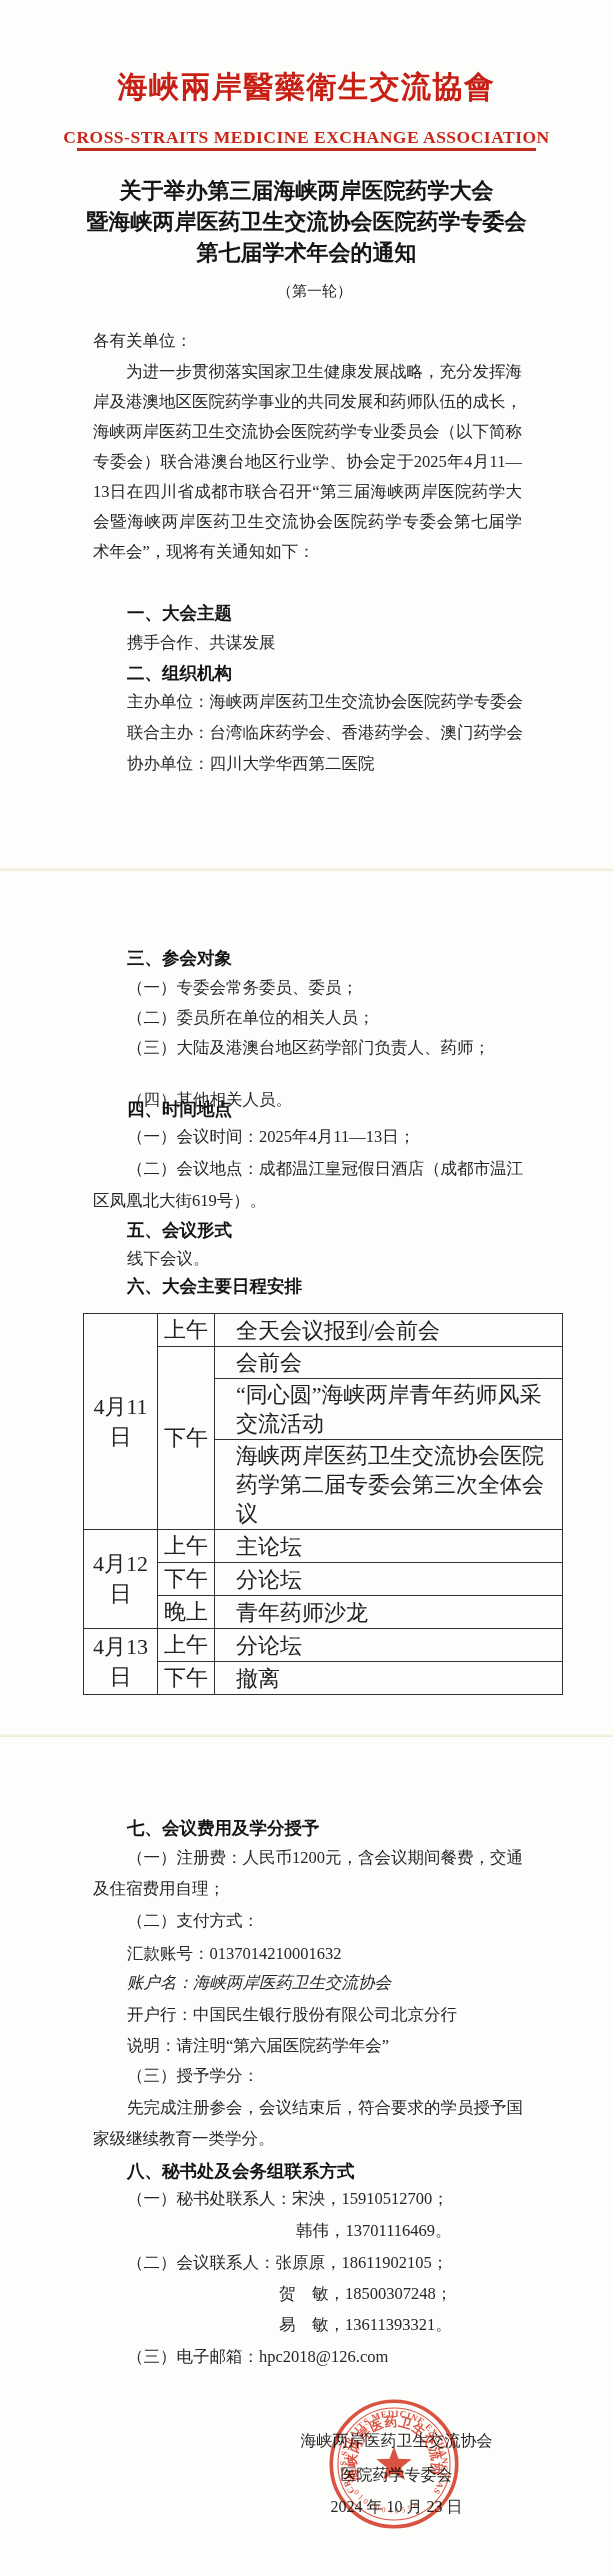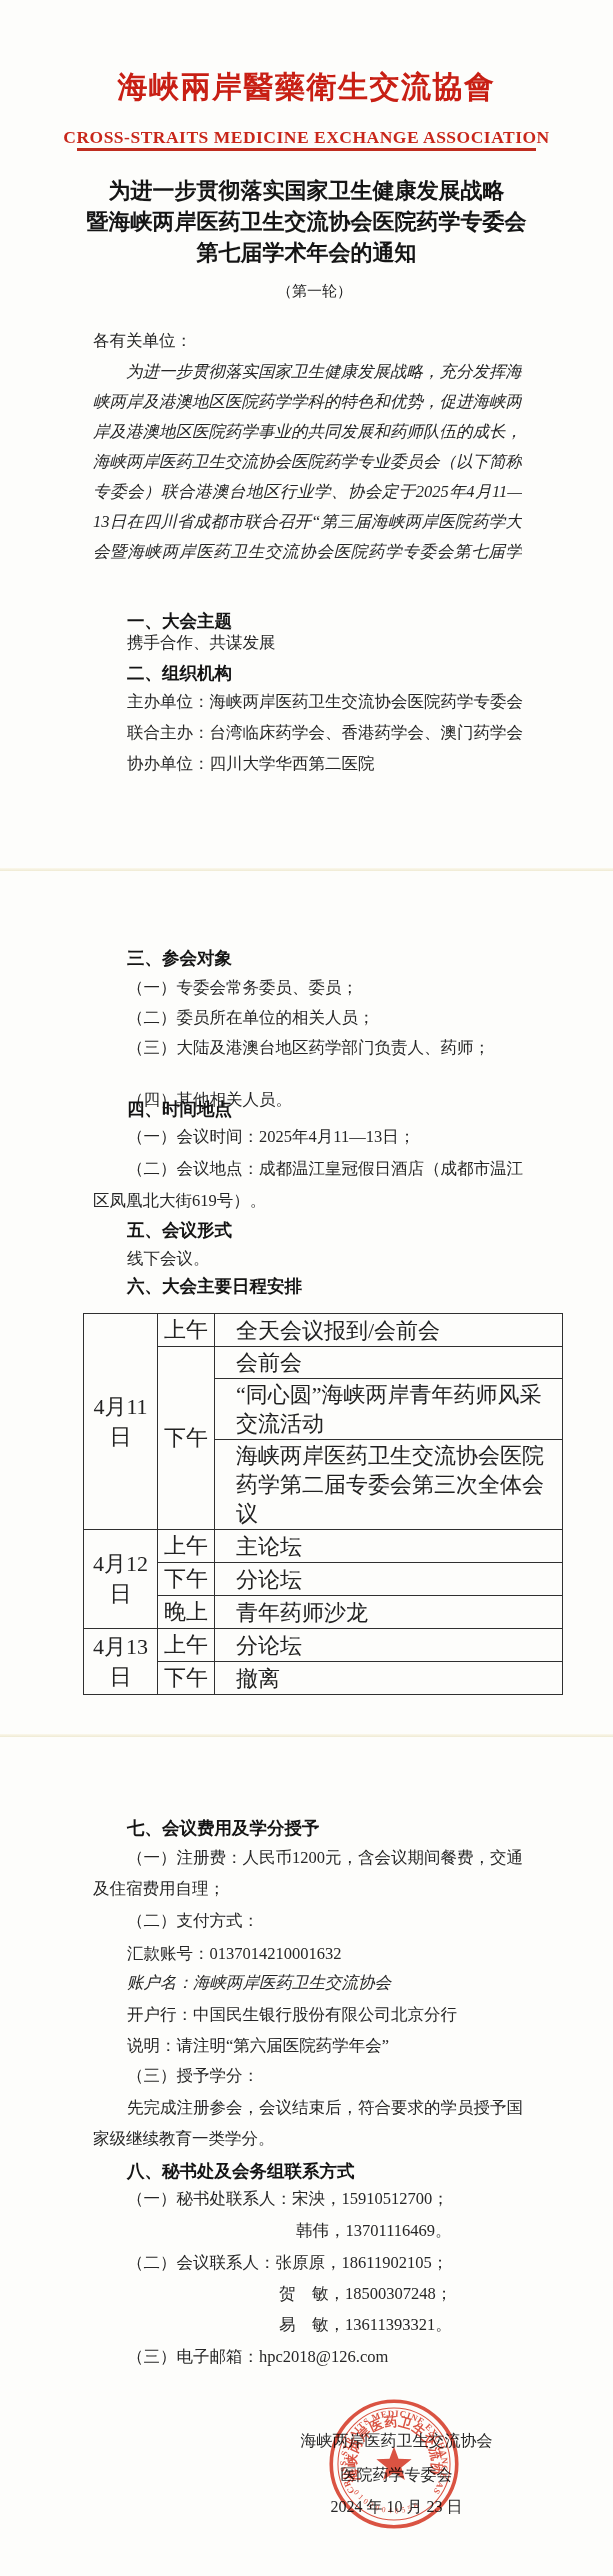--- a/index.html
+++ b/index.html
@@ -9,21 +9,21 @@
   .org-cn{width:613px;text-align:center;font-size:30px;font-weight:bold;color:#c81f14;
           letter-spacing:1.5px;font-family:"DejaVu Serif","Liberation Serif",serif;}
   .org-en{width:613px;text-align:center;font-size:17.5px;font-weight:bold;color:#c8261a;
           letter-spacing:0.5px;font-family:"Liberation Serif",serif;}
   .red-rule{left:77px;top:148px;width:459px;height:2.6px;background:#bf2d20;}
   .doc-title{width:613px;text-align:center;font-size:22px;line-height:31px;font-weight:bold;
              color:#151515;font-family:"Liberation Sans","DejaVu Sans",sans-serif;}
   .round{width:613px;text-align:center;font-size:15px;color:#222;}
   .line{font-size:16.5px;line-height:21.6px;color:#262626;white-space:nowrap;}
   .para{left:93px;width:429px;font-size:16.5px;color:#262626;}
-  .para .pl{height:30px;line-height:30px;text-align:justify;text-align-last:justify;overflow:hidden;font-style:italic;}
+  .para .pl{height:30px;line-height:30px;text-align:justify;text-align-last:justify;overflow:hidden;}
   .para .pl:first-child{text-indent:33px;}
   .para .pl.last{text-align-last:left;}
   .heading{font-size:17.5px;font-weight:bold;color:#141414;white-space:nowrap;
            font-family:"Liberation Sans","DejaVu Sans",sans-serif;}
   .seam{left:0;width:613px;height:3.1px;background:linear-gradient(#fbf8ec,#efead3);}
   table.sched{position:absolute;left:83px;top:1313px;width:449px;border-collapse:collapse;
               table-layout:fixed;}
   table.sched td{border:1px solid #303030;font-size:22px;color:#222;
                  font-family:"Liberation Serif","DejaVu Serif",serif;overflow:hidden;}
   td.c-date{width:71px;text-align:center;}
@@ -36,39 +36,39 @@
 </head>
 <body>
 
 <div id="page">
 
   <div class="abs org-cn" style="top:67px;">海峽兩岸醫藥衛生交流協會</div>
   <div class="abs org-en" style="top:127px;">CROSS-STRAITS MEDICINE EXCHANGE ASSOCIATION</div>
   <div class="abs red-rule"></div>
 
   <div class="abs doc-title" style="top:175px;">
-    <div>为进一步贯彻落实国家卫生健康发展战略</div>
+    <div>关于举办第三届海峡两岸医院药学大会</div>
     <div>暨海峡两岸医药卫生交流协会医院药学专委会</div>
     <div>第七届学术年会的通知</div>
   </div>
   <div class="abs round" style="top:282px;padding-left:8px;">（第一轮）</div>
 
   <div class="abs line" style="left:93px;top:330px;">各有关单位：</div>
 
   <div class="abs para" style="top:357px;">
     <div class="pl">为进一步贯彻落实国家卫生健康发展战略，充分发挥海</div>
-    <div class="pl">峡两岸及港澳地区医院药学学科的特色和优势，促进海峡两</div>
     <div class="pl">岸及港澳地区医院药学事业的共同发展和药师队伍的成长，</div>
     <div class="pl">海峡两岸医药卫生交流协会医院药学专业委员会（以下简称</div>
     <div class="pl">专委会）联合港澳台地区行业学、协会定于2025年4月11—</div>
     <div class="pl">13日在四川省成都市联合召开“第三届海峡两岸医院药学大</div>
     <div class="pl">会暨海峡两岸医药卫生交流协会医院药学专委会第七届学</div>
+    <div class="pl last">术年会”，现将有关通知如下：</div>
   </div>
 
-  <div class="abs heading" style="left:127px;top:601px;margin-top:8px;">一、大会主题</div>
+  <div class="abs heading" style="left:127px;top:601px;">一、大会主题</div>
   <div class="abs line" style="left:127px;top:632px;">携手合作、共谋发展</div>
 
   <div class="abs heading" style="left:127px;top:661px;">二、组织机构</div>
   <div class="abs line" style="left:127px;top:691px;">主办单位：海峡两岸医药卫生交流协会医院药学专委会</div>
   <div class="abs line" style="left:127px;top:722px;">联合主办：台湾临床药学会、香港药学会、澳门药学会</div>
   <div class="abs line" style="left:127px;top:753px;">协办单位：四川大学华西第二医院</div>
 
   <div class="abs seam" style="top:868px;"></div>
 
   <div class="abs heading" style="left:127px;top:946px;">三、参会对象</div>

